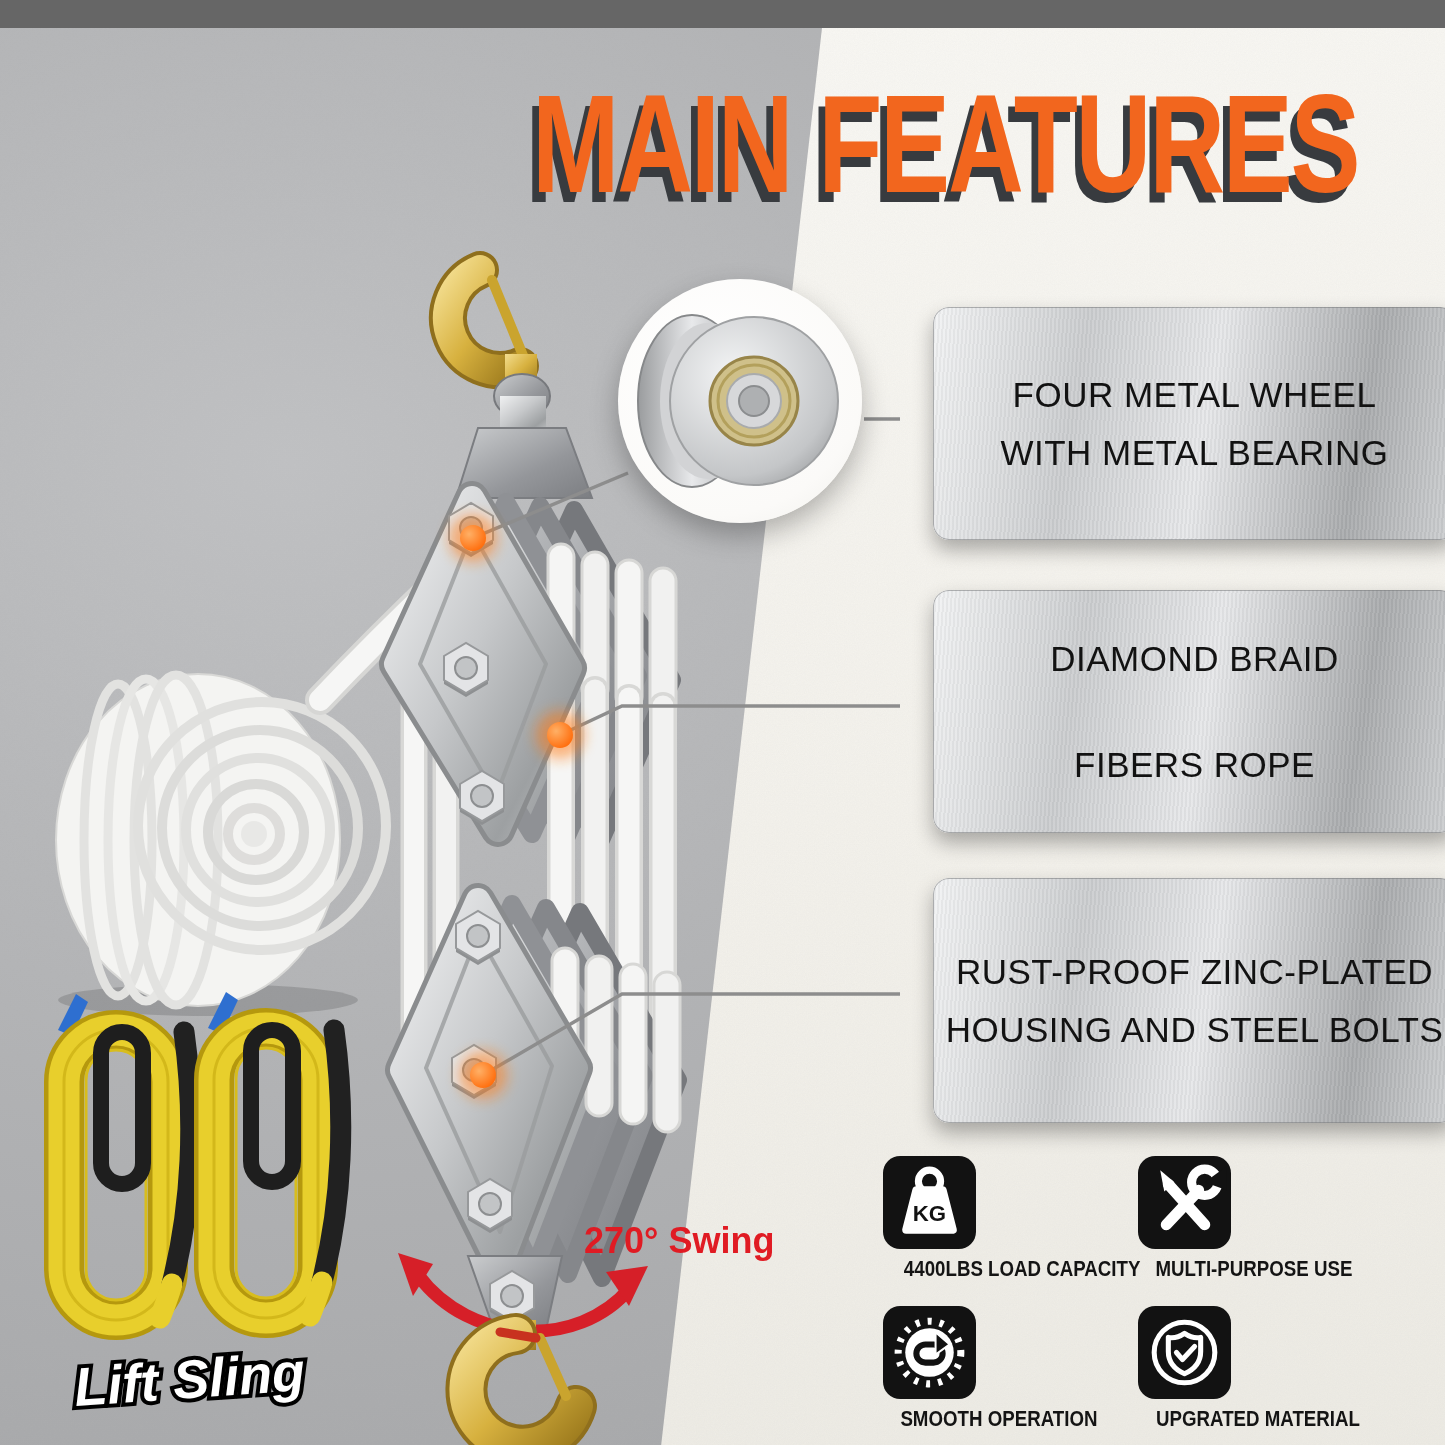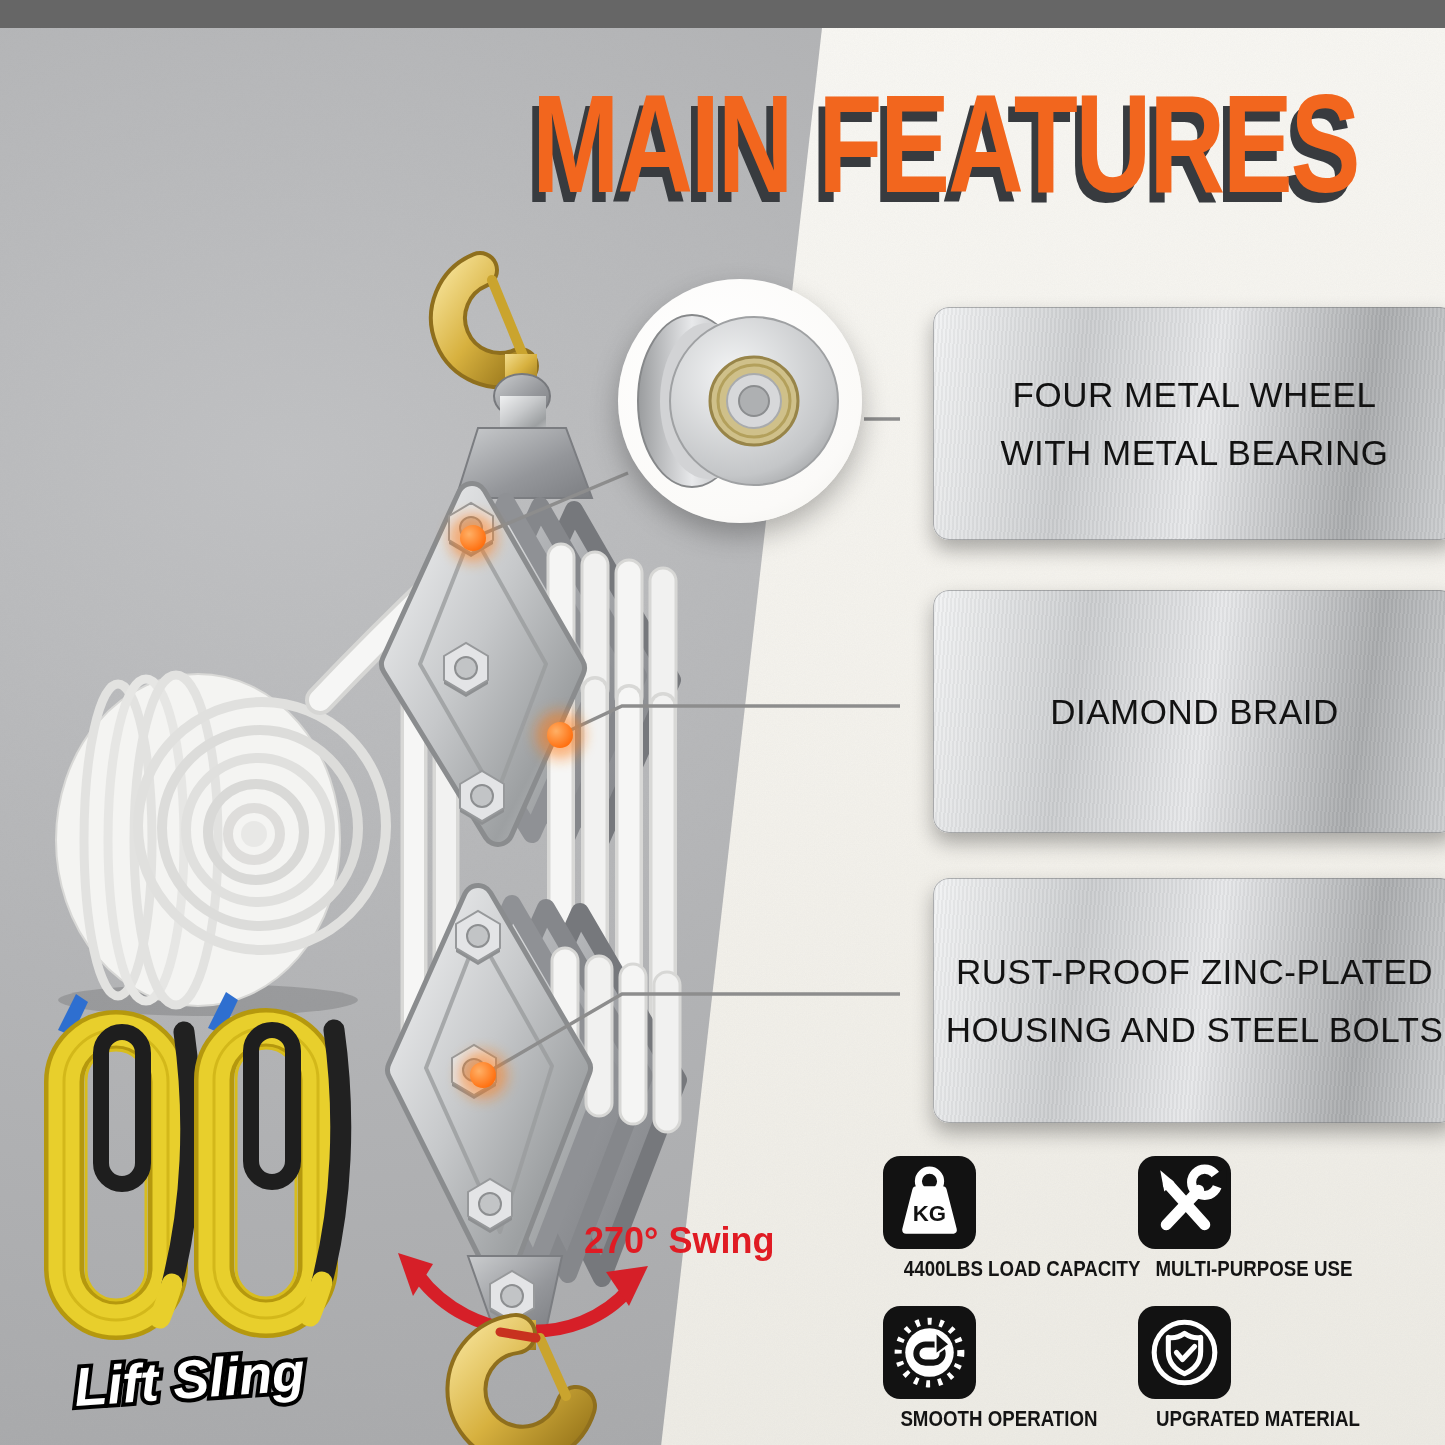--- a/index.html
+++ b/index.html
@@ -297,20 +297,21 @@
       <circle cx="136" cy="122" r="15" fill="#aeb0b2" stroke="#8b8d8f" stroke-width="2"></circle>
     </svg>
   </div>
 
   <div class="plate plate1">
     <div>FOUR METAL WHEEL</div>
     <div>WITH METAL BEARING</div>
   </div>
   <div class="plate plate2">
     <div>DIAMOND BRAID</div>
+    <div>FIBERS ROPE</div>
   </div>
   <div class="plate plate3">
     <div>RUST-PROOF ZINC-PLATED</div>
     <div>HOUSING AND STEEL BOLTS</div>
   </div>
 
   <div class="swing-label">270° Swing</div>
   <div class="lift-sling-label">Lift Sling</div>
 
   <div class="badge badge1">

